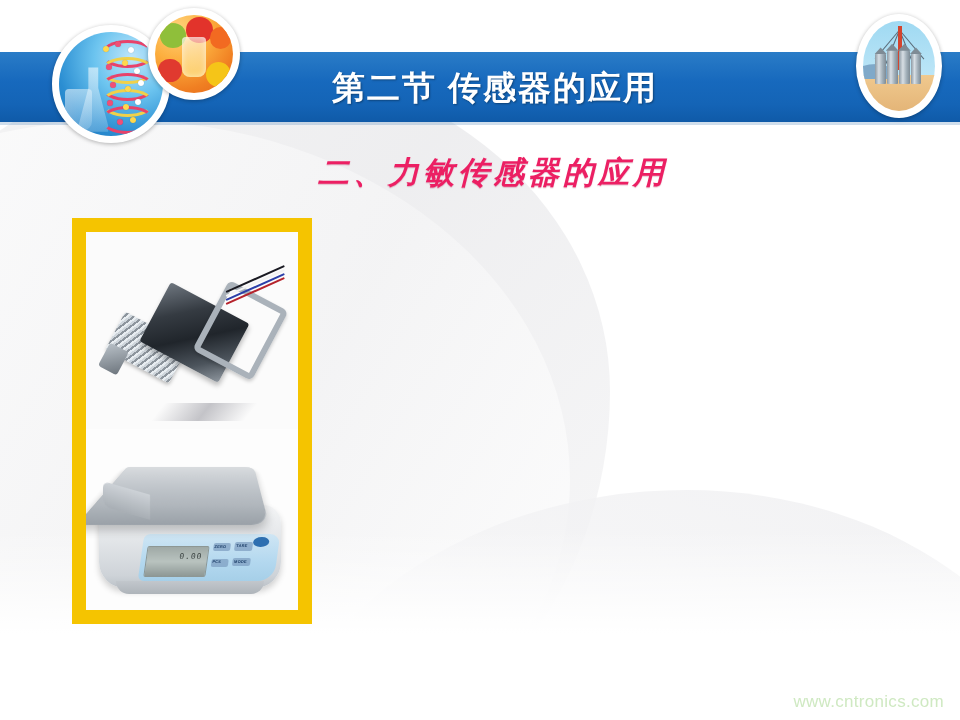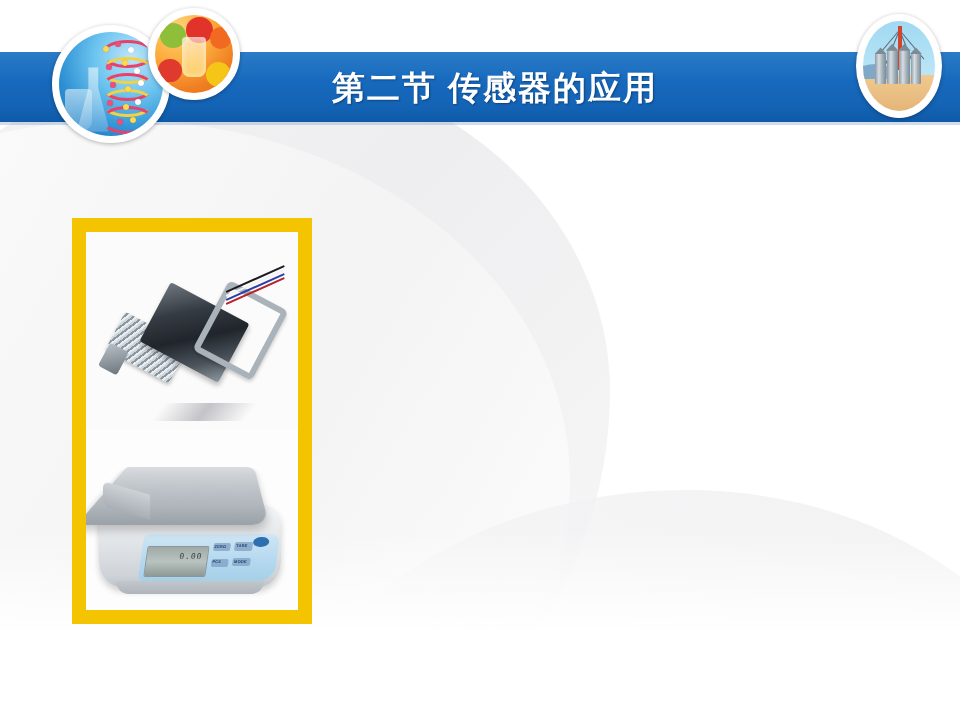--- a/index.html
+++ b/index.html
@@ -578,20 +578,21 @@
       <div class="silo-rope" style="transform:rotate(40deg)"></div>
       <div class="silo-rope" style="transform:rotate(-40deg)"></div>
       <div class="silo-mast"></div>
       <div class="silo-tank st1"></div>
       <div class="silo-tank st2"></div>
       <div class="silo-tank st3"></div>
       <div class="silo-tank st4"></div>
     </div>
   </div>
 
+  <div class="subtitle">二、力敏传感器的应用</div>
 
   <div class="photo-frame">
     <div class="photo-inner">
 
       <div class="sensor-photo">
         <div class="sensor-shadow"></div>
         <div class="sensor-thread"></div>
         <div class="sensor-cap"></div>
         <div class="sensor-body"></div>
         <div class="sensor-ring"></div>
@@ -619,14 +620,15 @@
           <div class="scale-logo"></div>
         </div>
         <div class="scale-plate"></div>
         <div class="scale-plate-edge"></div>
       </div>
 
     </div>
   </div>
 
 
+  <div class="watermark">www.cntronics.com</div>
 
 </div>
 
 </body></html>

